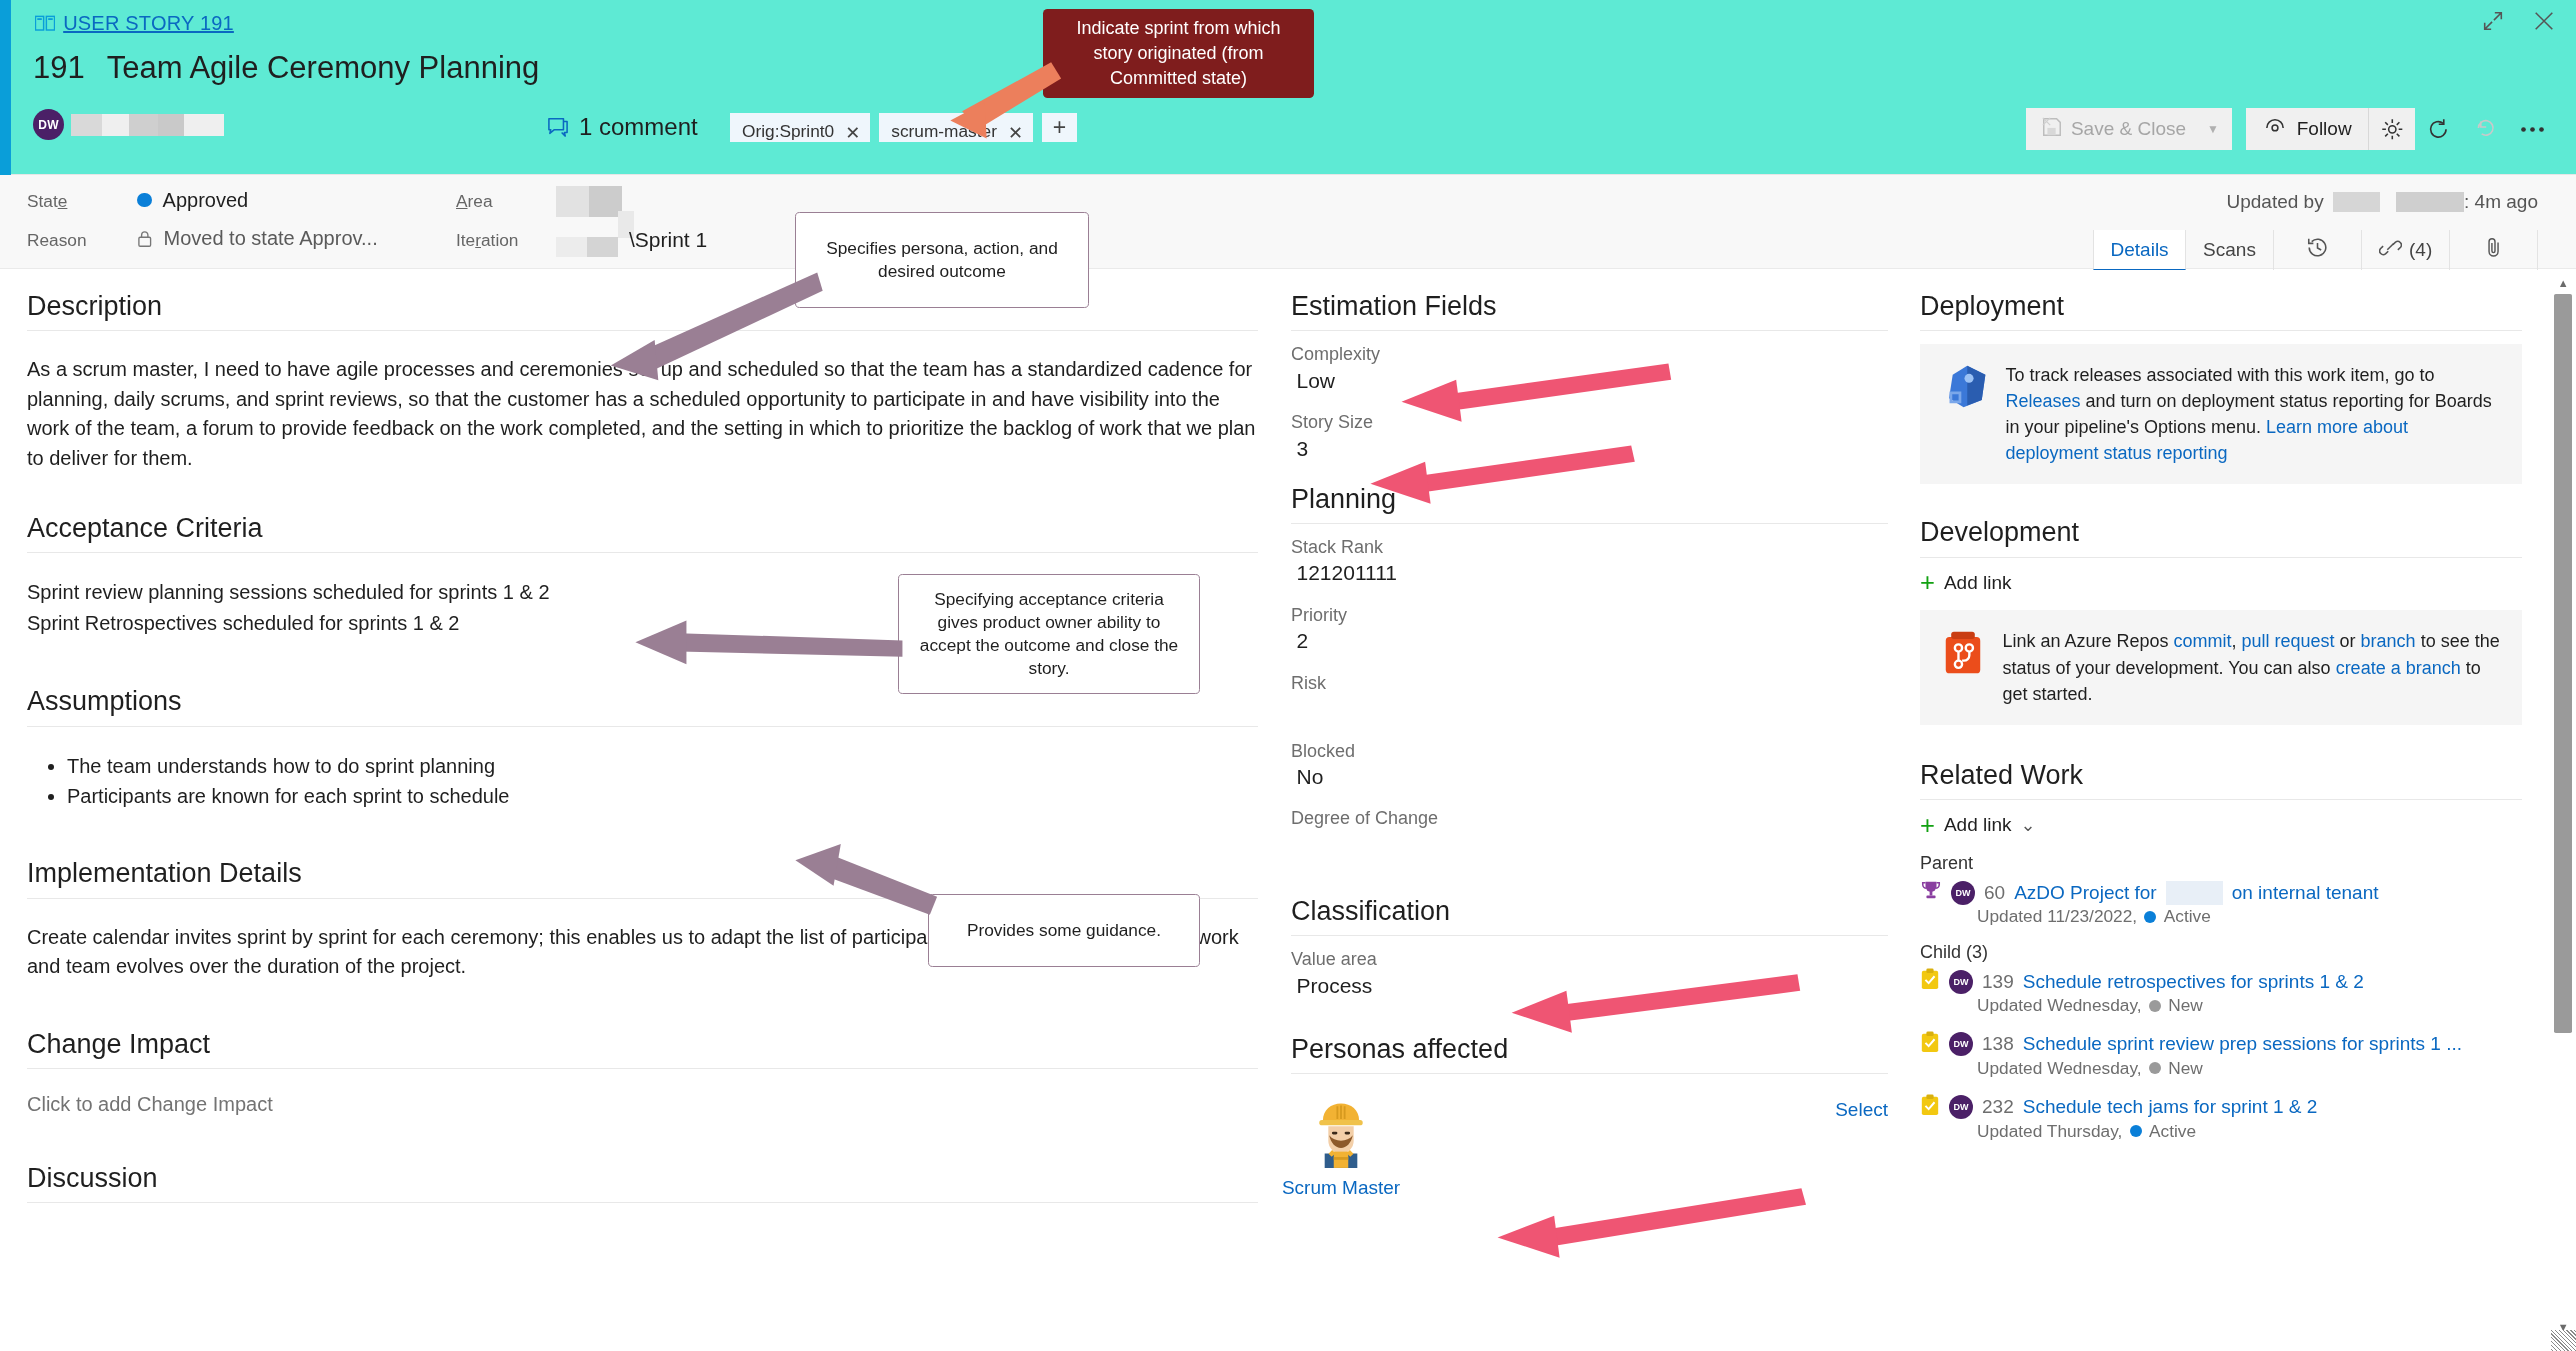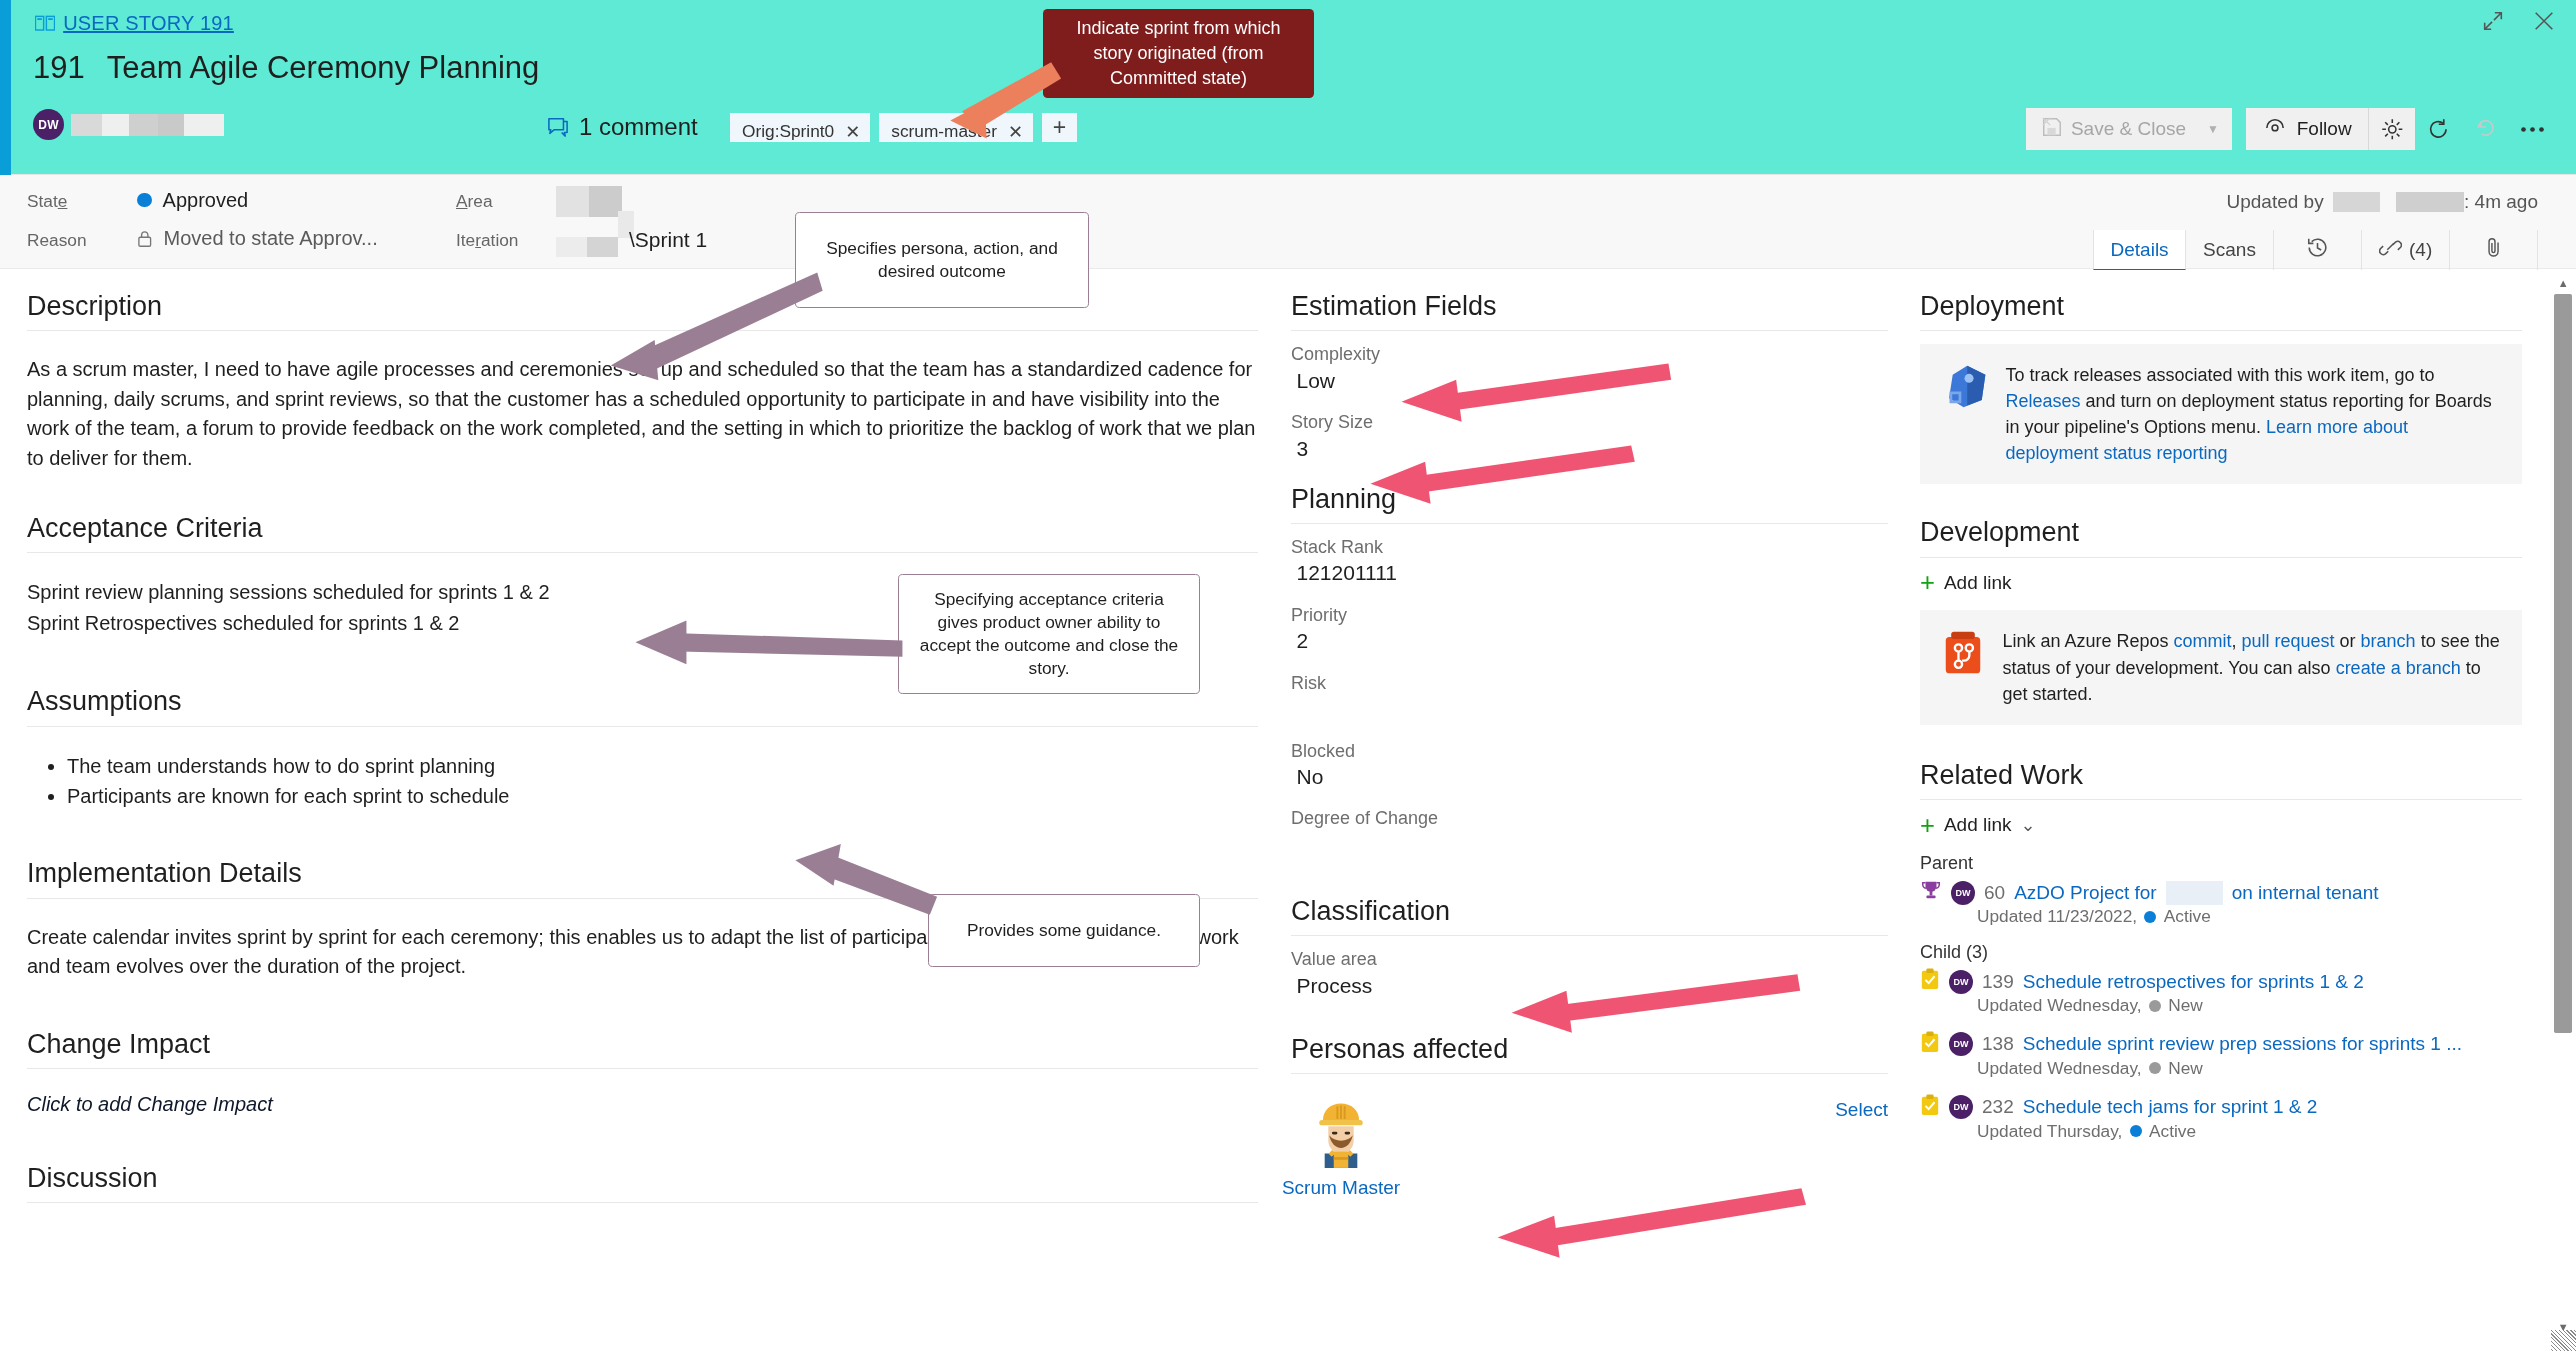--- a/index.html
+++ b/index.html
@@ -37,21 +37,21 @@
     letter-spacing:0.3px;
   }
   .redact { display:inline-block; height:22px; }
 
   .comment-chip { position:absolute; left:547px; top:113px; display:flex; align-items:center; gap:10px; }
   .comment-icon { width:22px; height:20px; display:block; }
   .comment-text { font-size:24px; color:#1f1f1f; }
 
   .tags { position:absolute; left:730px; top:113px; display:flex; align-items:center; gap:9px; }
   .tag {
-    height:29px; background:#eff6fc; display:flex; align-items:center; gap:11px;
+    height:29px; background:#eff6fc; display:flex; align-items:flex-end; gap:11px;
     padding:8px 10px 0 12px; font-size:17.3px; color:#333; white-space:nowrap;
   }
   .tag .x { font-size:18px; color:#444; line-height:1; cursor:pointer; }
   .tag-add {
     height:29px; width:35px; background:#eff6fc; display:flex; align-items:center; justify-content:center;
     font-size:23px; color:#444; line-height:1;
   }
 
   .win-controls { position:absolute; right:16.4px; top:5.5px; display:flex; align-items:center; gap:20px; }
   .win-btn { width:31px; height:31px; display:flex; align-items:center; justify-content:center; color:#444; }
@@ -109,21 +109,21 @@
   .col-mid   { left:1291px; width:597px; }
   .col-right { left:1920px; width:602px; }
 
   .sec-h {
     font-size:27px; color:#1f1f1f; font-weight:400; padding-bottom:8.2px;
     border-bottom:0.9px solid #e8e8e8; margin:0 0 24px 0;
   }
   .sec-h.mb0 { margin-bottom:12.8px; }
   .body-text { font-size:20px; color:#1f1f1f; line-height:1.48; }
   .body-text.tight { line-height:1.55; }
-  .ph-text { font-size:20px; color:#0f172a; font-style:italic; }
+  .ph-text { font-size:20px; color:#737373; }
   ul.bullets { margin:0; padding-left:40px; }
   ul.bullets li { font-size:20px; color:#1f1f1f; line-height:1.52; }
 
   .blk { margin-bottom:47px; }
 
   
   .mfield { margin-bottom:16.4px; }
   .mfield .k { font-size:18px; color:#6e6e6e; margin-bottom:3.6px; }
   .mfield .v { font-size:21px; color:#1f1f1f; padding-left:5.5px; min-height:27px; }
 

